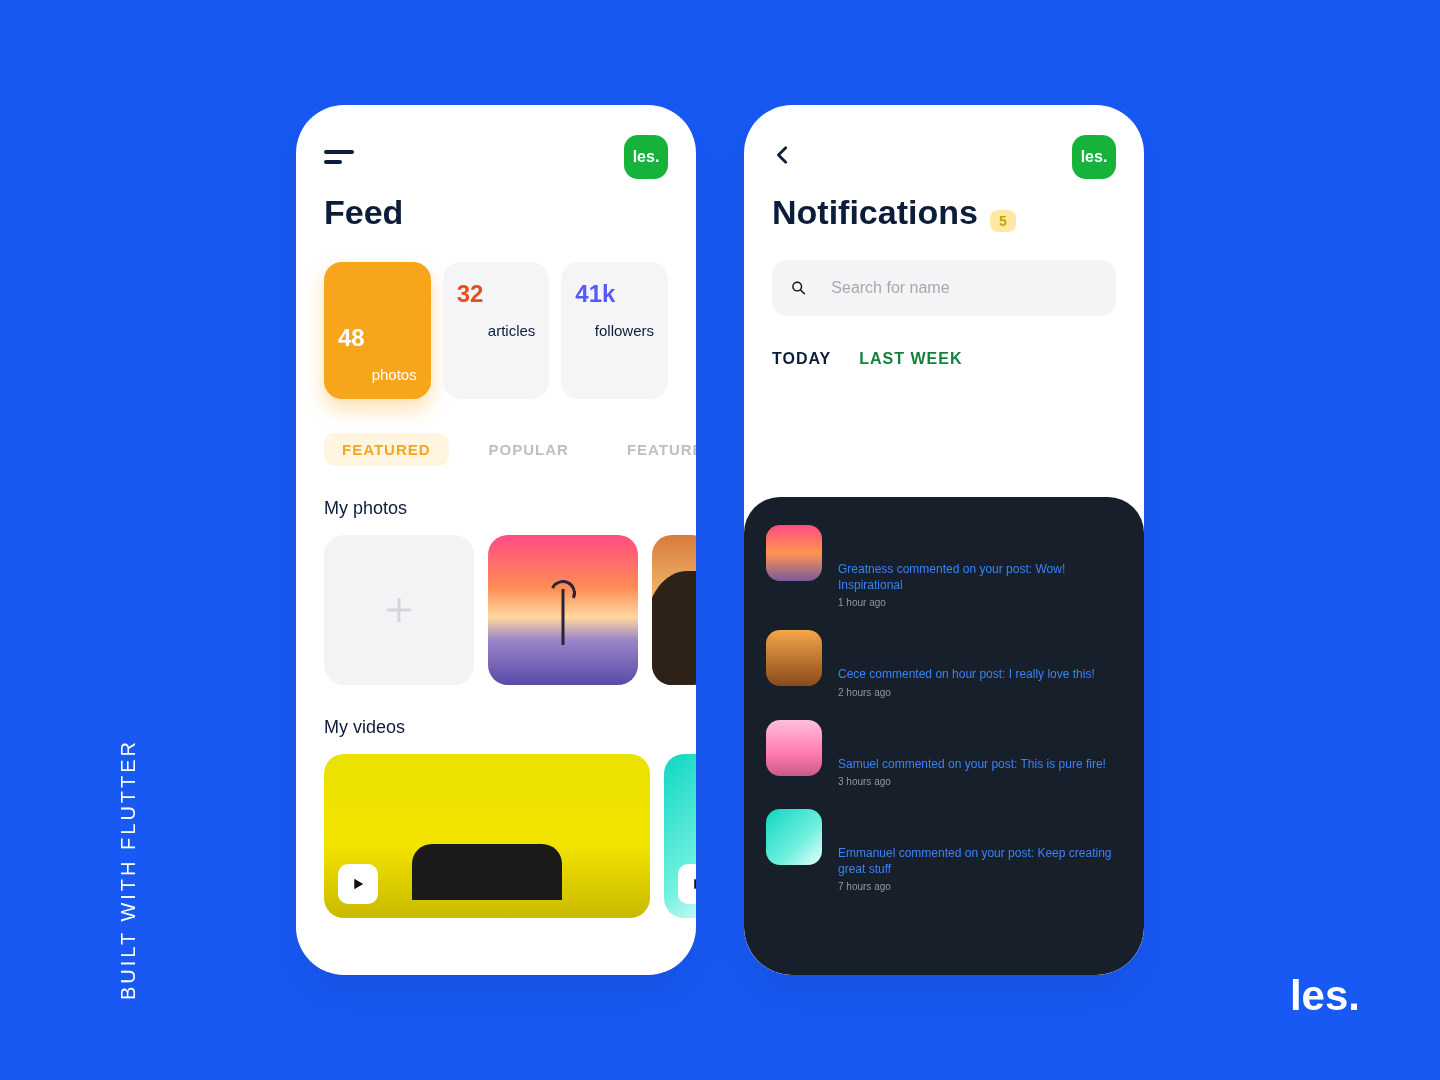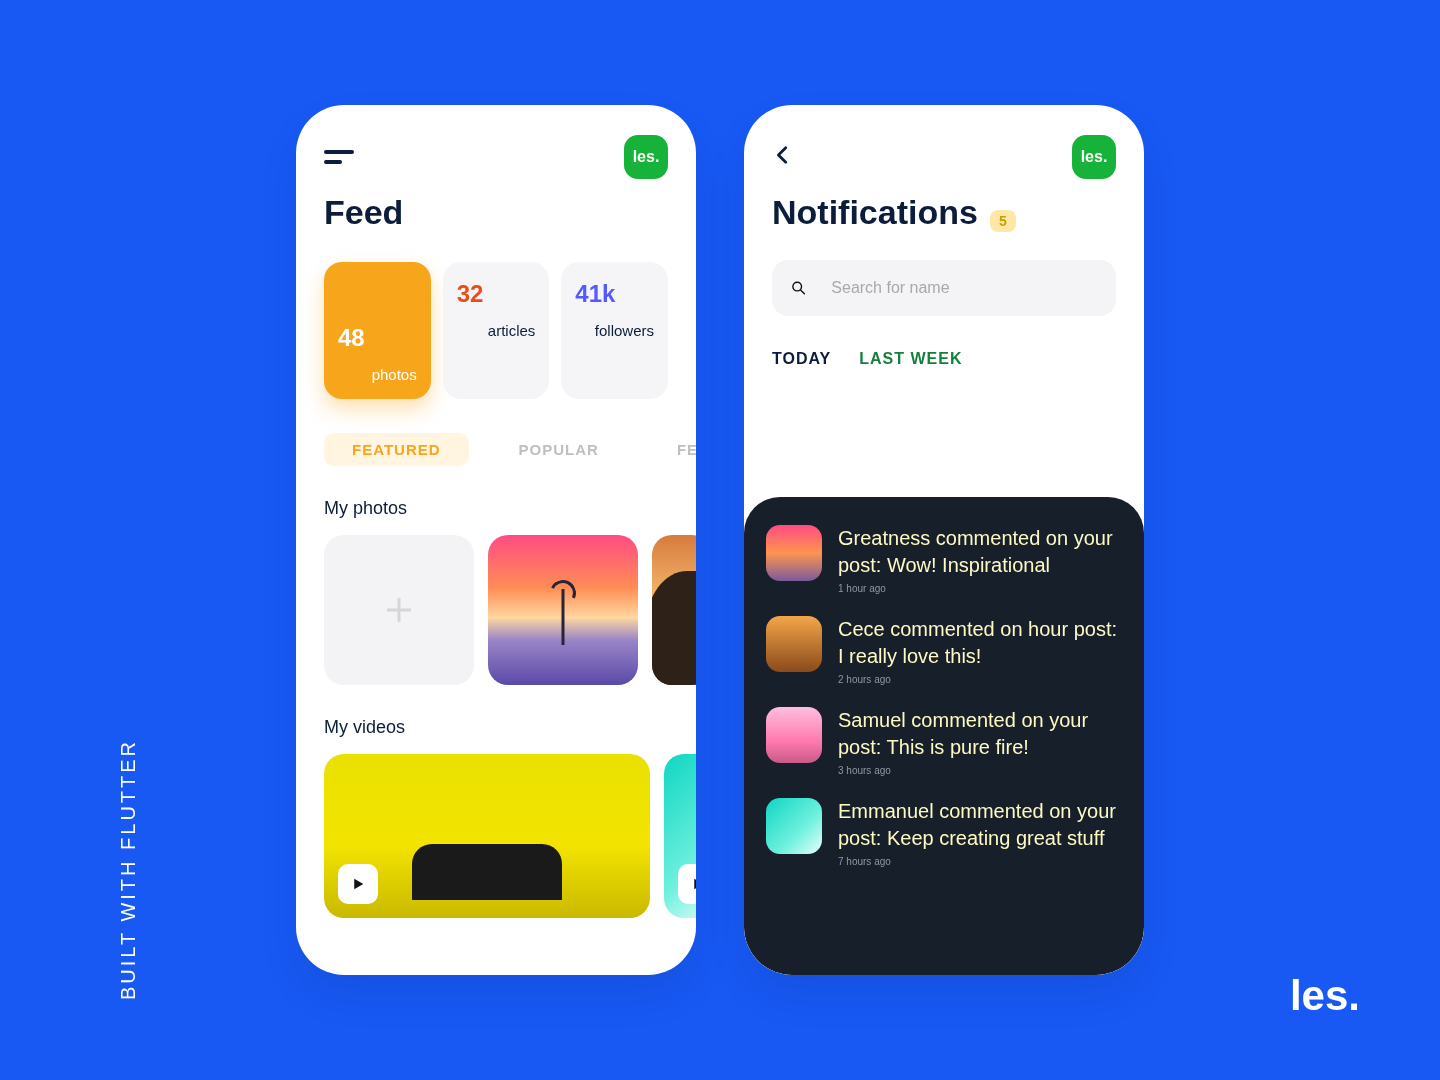--- a/index.html
+++ b/index.html
@@ -69,21 +69,21 @@
   }
   .stat.active{ background:#f7a51b; box-shadow:0 10px 20px rgba(247,165,27,0.35);}
   .stat .num{ font-size:24px; font-weight:700;}
   .stat .lbl{ font-size:15px; font-weight:400;text-align:right;}
   .stat.active .num{ color:#fff;margin-top:44px;}
   .stat.active .lbl{ color:#fff;}
   .stat .num.red{ color:#e84d1a;}
   .stat .num.blue{ color:#545aff;}
   .stat .lbl.dark{ color:#0b1d3a;}
   .tabs{ display:flex; gap:22px; margin-top:34px; align-items:center;}
-  .tab{ font-size:15px; font-weight:600; color:#bfbfbf; letter-spacing:1px; cursor:pointer; padding:8px 28px; border-radius:10px;}
+  .tab{ font-size:15px; font-weight:600; color:#bfbfbf; letter-spacing:1px; cursor:pointer; padding:8px 18px; border-radius:10px;}
   .tab.active{ color:#f7a51b; background:#fff5e1; }
   .section-h{ font-size:18px; font-weight:400; color:#0b1d3a; margin-top:32px;}
   .hrow{ display:flex; gap:14px; margin-top:16px; }
   .card-sq{
     width:150px; height:150px; border-radius:20px; flex:0 0 auto; position:relative; overflow:hidden;
   }
   .addcard{ background:#f3f3f5; display:flex; align-items:center; justify-content:center; color:#d6d6da; cursor:pointer;}
   .addcard svg{ width:36px; height:36px;}
   .photo1{ background:linear-gradient(180deg,#ff4c83 0%, #ff8c55 35%, #ffd7a0 55%, #9a85c8 70%, #5a4aa8 100%);}
   .photo1::after{
@@ -127,21 +127,21 @@
     position:absolute; left:0; right:0; bottom:0; top:392px;
     background:#171f2b; border-radius:36px 36px 48px 48px; padding:28px 22px;
     display:flex; flex-direction:column; gap:22px; overflow:hidden;
   }
   .nitem{ display:flex; gap:16px; align-items:flex-start;}
   .nthumb{ width:56px; height:56px; border-radius:14px; flex:0 0 auto;}
   .t-sunset{ background:linear-gradient(180deg,#ff4c83,#ff9450 50%,#7b5a9c);}
   .t-orange{ background:linear-gradient(180deg,#f4a64a,#8a4a1a);}
   .t-pink{ background:linear-gradient(180deg,#ffbede,#ff7bb0 60%,#c95a86);}
   .t-teal{ background:linear-gradient(135deg,#0fd6c2,#6ff0de 60%,#e7fffb);}
-  .ntext{ color:#fef9c3; font-size:20px; line-height:1.35;}
+  .ntext{ color:#3b82f6; font-size:12px; line-height:1.35;margin-top:36px;}
   .ntime{ color:#8f97a3; font-size:10px; margin-top:4px;}
 </style>
 </head>
 <body>
 
 <div class="sidetext">BUILT WITH FLUTTER</div>
 <div class="footer-brand">les.</div>
 
 <div class="stage">
 

